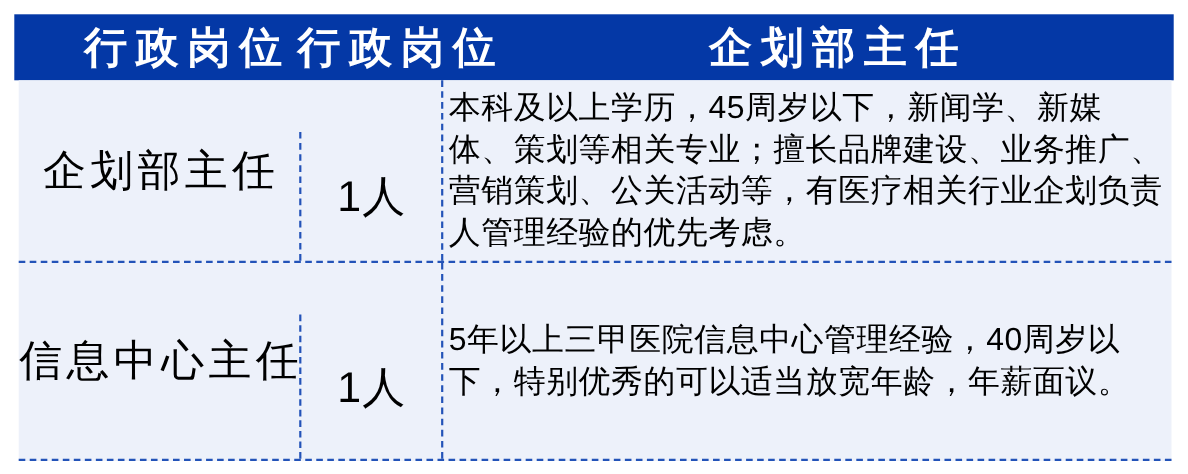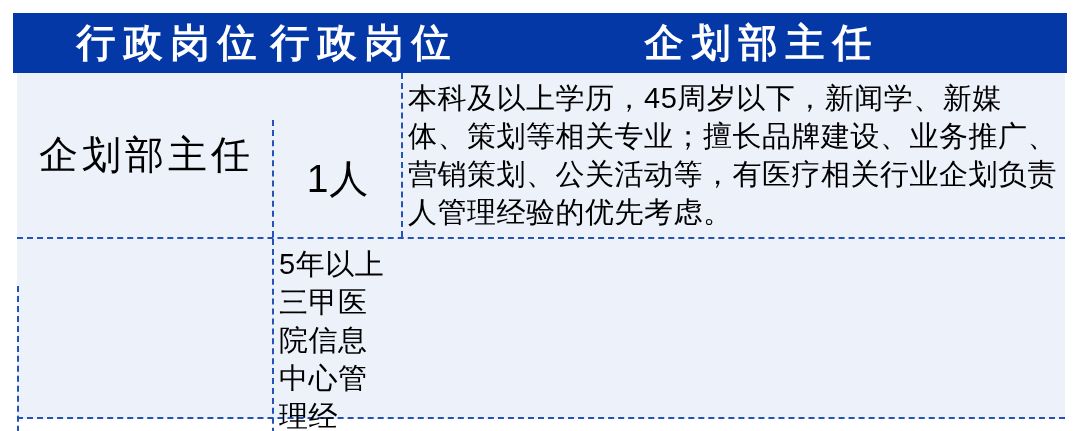--- a/index.html
+++ b/index.html
@@ -96,20 +96,21 @@
 
     <div class="table-row row-1">
       <div class="cell cell-position">企划部主任</div>
       <div class="cell cell-count">1人</div>
       <div class="cell cell-requirements">
         <p>本科及以上学历，45周岁以下，新闻学、新媒体、策划等相关专业；擅长品牌建设、业务推广、营销策划、公关活动等，有医疗相关行业企划负责人管理经验的优先考虑。</p>
       </div>
     </div>
 
     <div class="table-row row-2">
+      <div class="cell cell-position">信息中心主任</div>
       <div class="cell cell-count">1人</div>
       <div class="cell cell-requirements">
         <p>5年以上三甲医院信息中心管理经验，40周岁以下，特别优秀的可以适当放宽年龄，年薪面议。</p>
       </div>
     </div>
 
   </div>
 
 </div>
 

